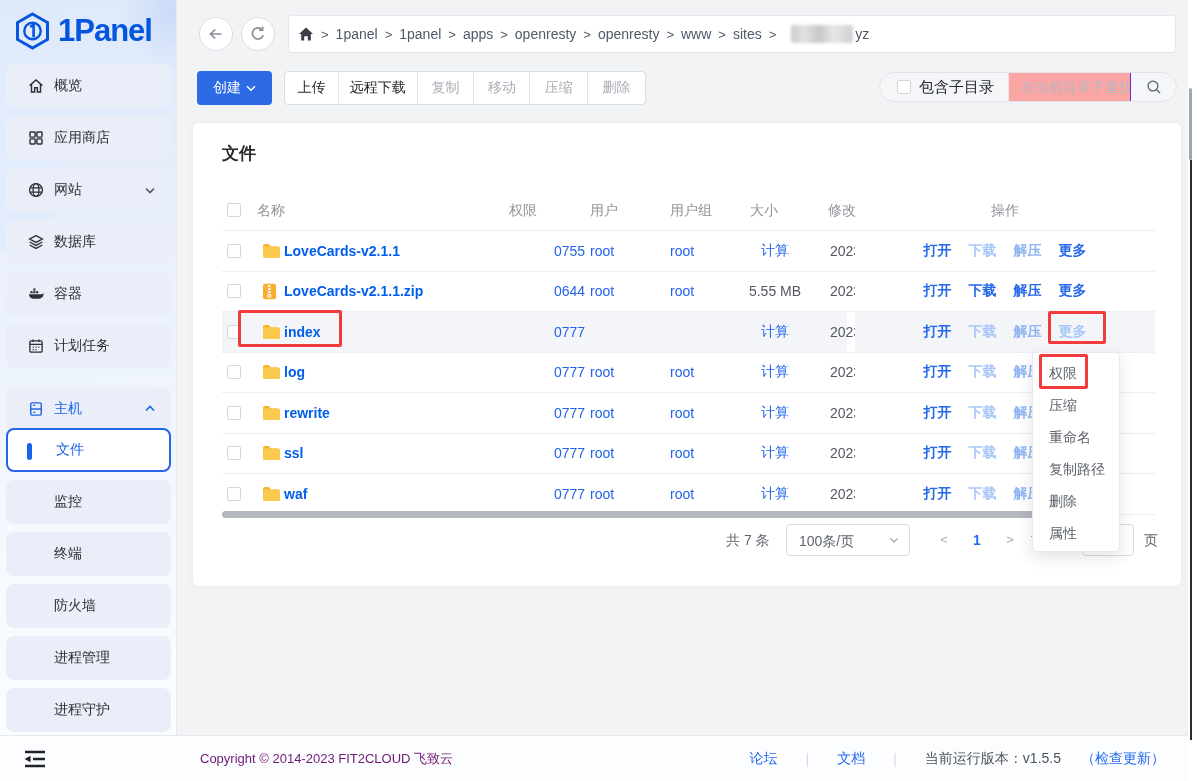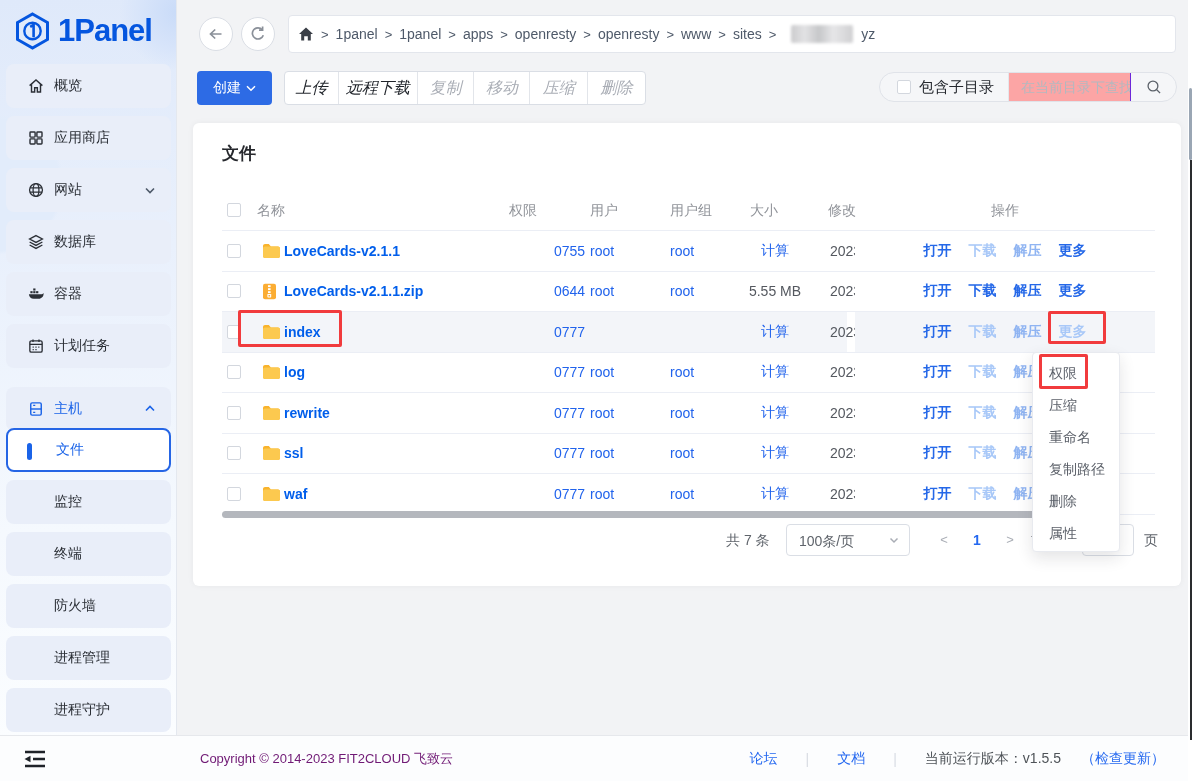--- a/index.html
+++ b/index.html
@@ -48,35 +48,35 @@
   .breadcrumb-bar {
     position:absolute; left:288px; top:15px; width:888px; height:38px;
     background:#fff; border:1px solid #e3e6ec; border-radius:4px;
     display:flex; align-items:center; padding-left:9px; overflow:hidden;
   }
   .crumb-sep { color:#4e5969; margin:0 7px; font-size:13px; }
   .crumb { color:#4e5969; font-size:14px; cursor:pointer; }
   .crumb-redacted { width:62px; height:18px; margin-left:8px; border-radius:2px;
     background:linear-gradient(90deg,#cbcbcd 0,#e2e2e4 22%,#c6c7c9 45%,#e6e6e8 68%,#d0d0d2 100%);
     filter:blur(1.6px); }
-  .crumb-tail { color:#4e5969; font-size:14px; margin-left:8px; }
+  .crumb-tail { color:#4e5969; font-size:14px; margin-left:2px; }
   
   .create-btn {
     position:absolute; left:197px; top:71px; width:75px; height:34px;
     background:#2d6be5; border-radius:4px; color:#fff; cursor:pointer;
     display:flex; align-items:center; justify-content:center; gap:5px; font-size:14px;
   }
   .btn-group {
     position:absolute; left:284px; top:71px; width:362px; height:34px;
     background:#fff; border:1px solid #dadee5; border-radius:4px;
     display:flex; overflow:hidden;
   }
   .btn-group .gbtn {
     height:100%; display:flex; align-items:center; justify-content:center;
-    font-size:16px; color:#1f2329; font-weight:500; border-right:1px solid #e2e5ea; cursor:pointer;font-style:italic;
+    font-size:14px; color:#1f2329; font-weight:500; border-right:1px solid #e2e5ea; cursor:pointer;
   }
   .btn-group .gbtn:last-child { border-right:none; }
   .btn-group .gbtn.disabled { color:#a9adb5; font-weight:400; cursor:not-allowed; }
   .search-group {
     position:absolute; left:879px; top:72px; width:298px; height:30px;
     border:1px solid #e0e3e9; border-radius:15px; background:#f5f6f8;
     display:flex; overflow:hidden;
   }
   .sg-check { width:129px; display:flex; align-items:center; border-right:1px solid #e4e7ec; }
   .checkbox { width:14px; height:14px; border:1px solid #d3d7de; border-radius:2px; background:#fff; }

